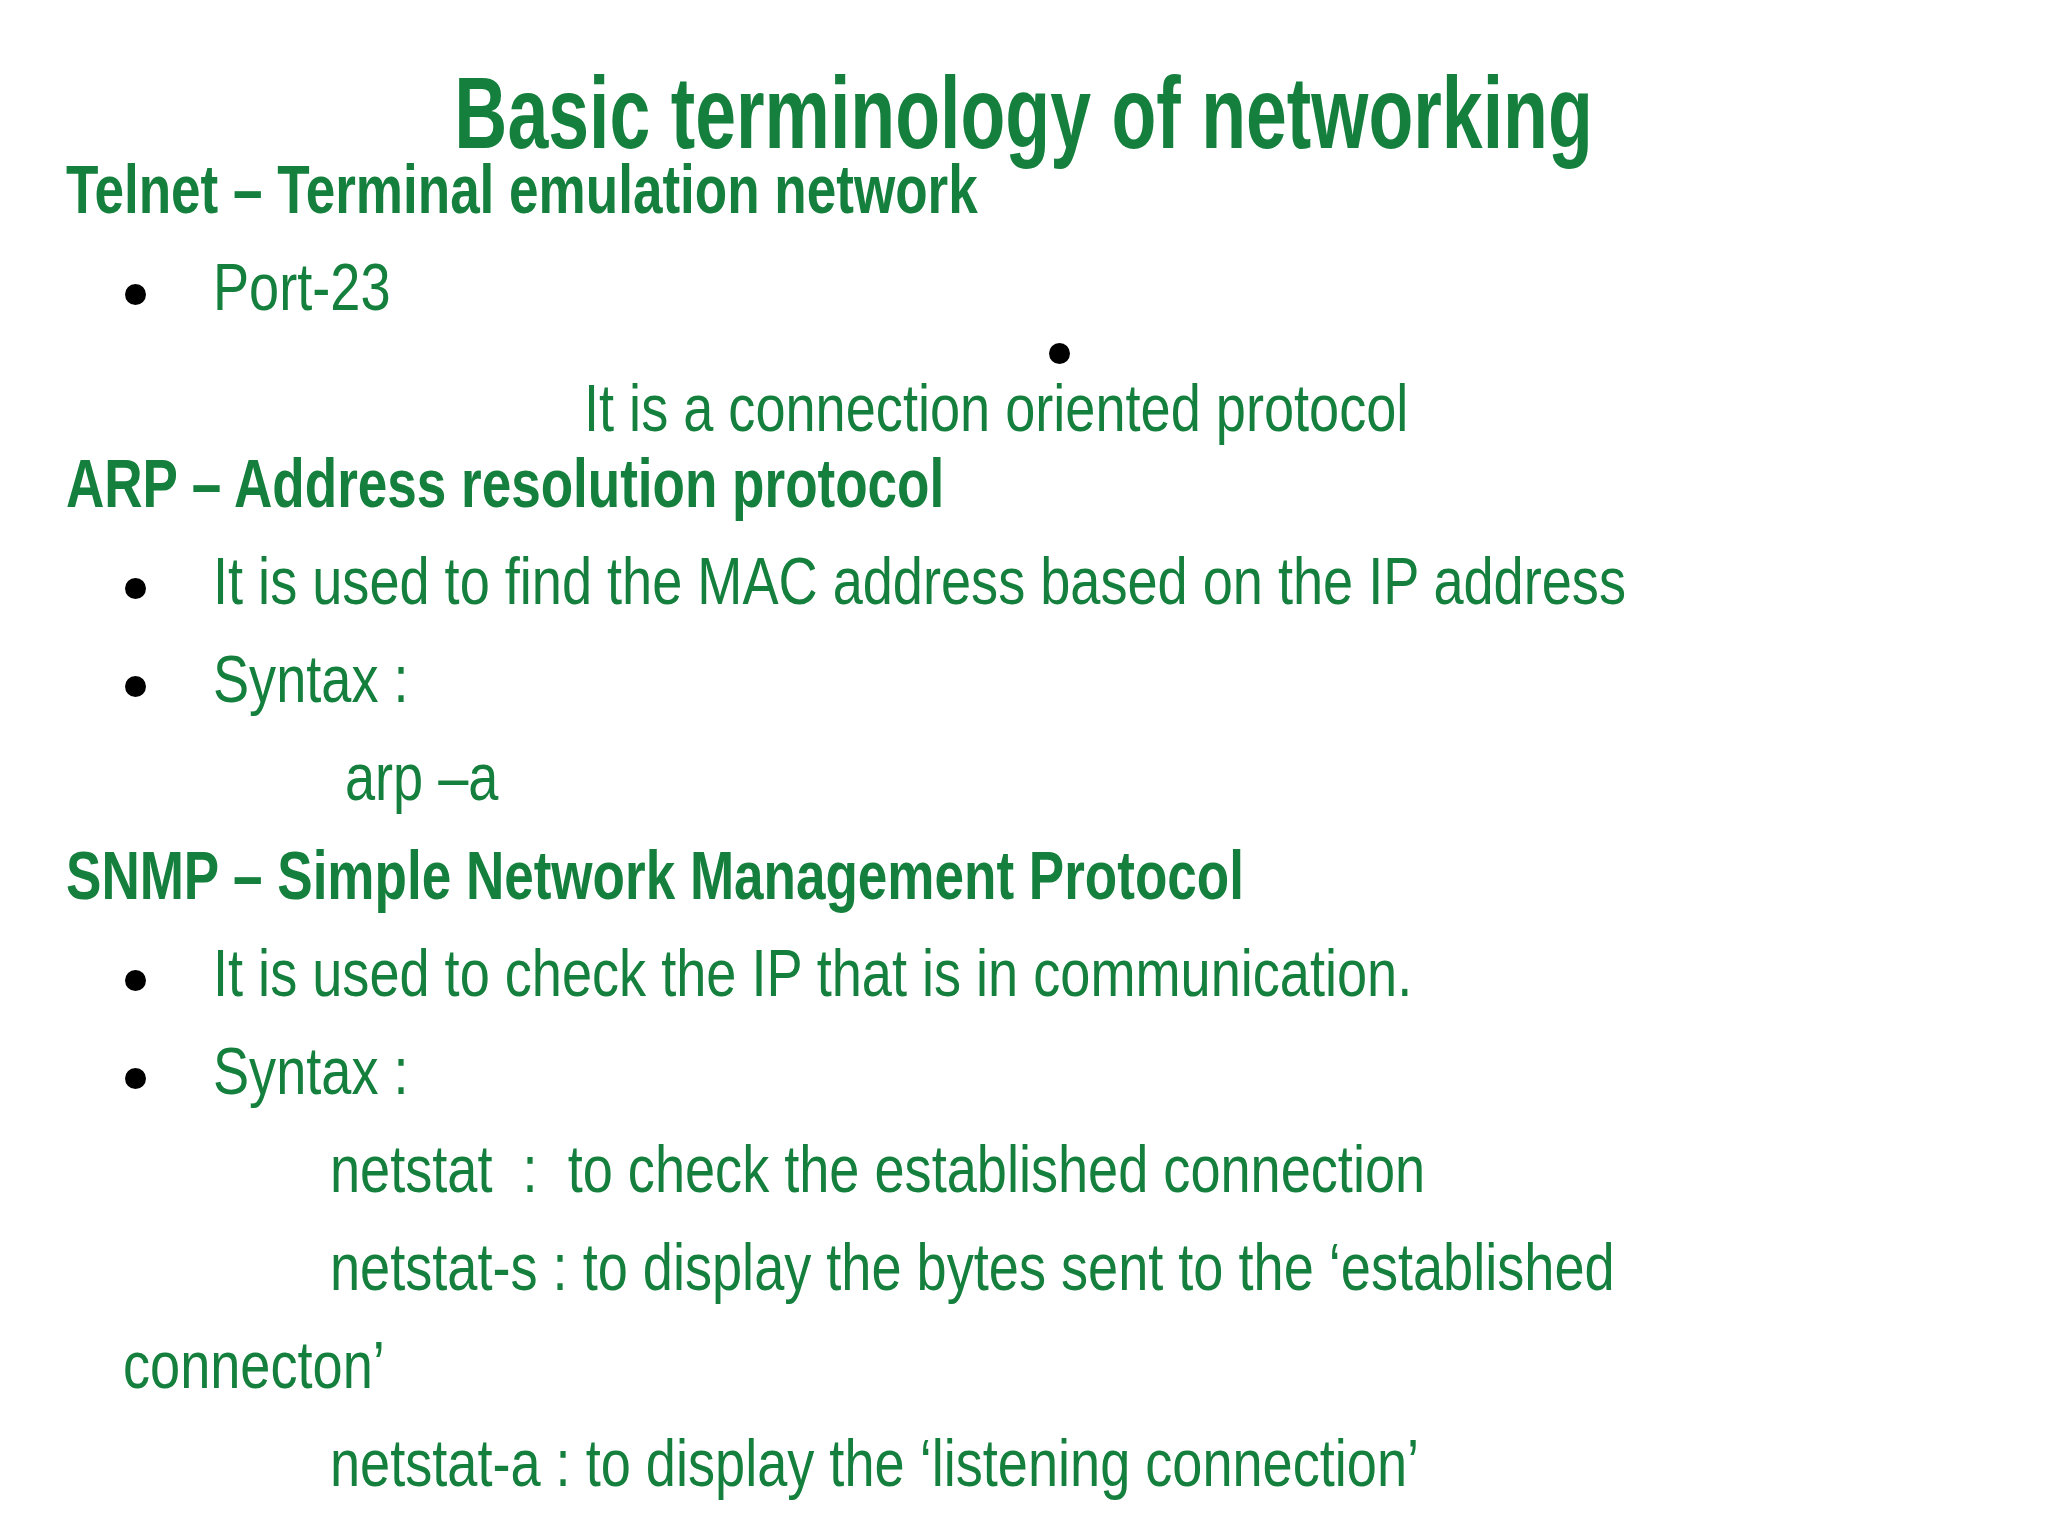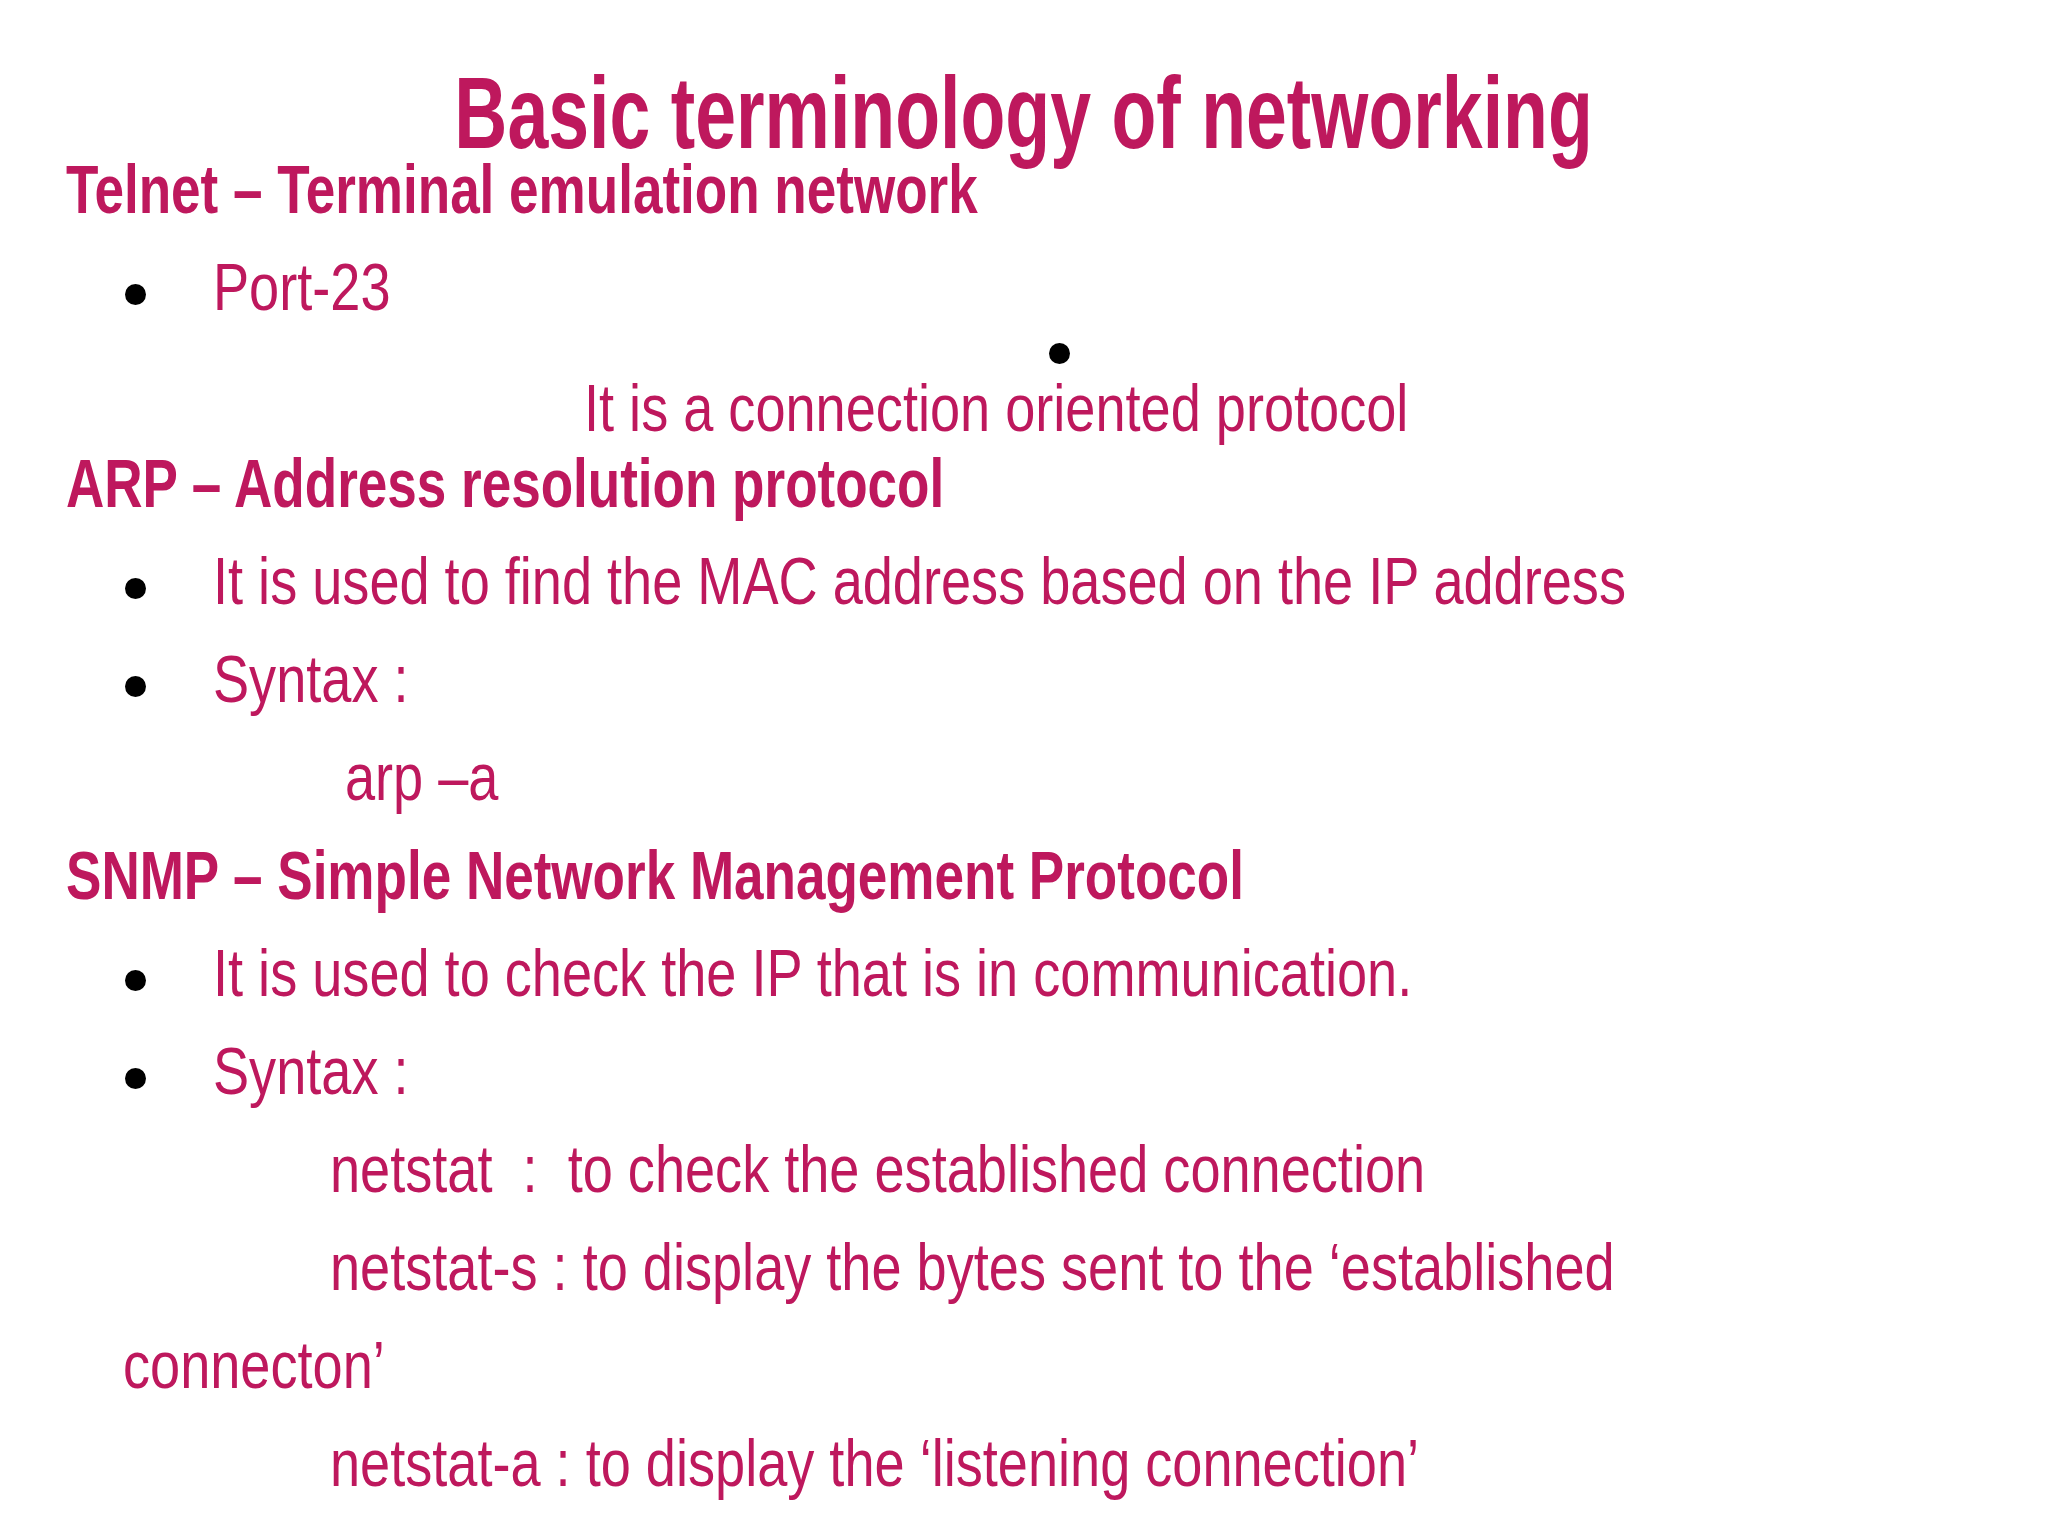--- a/index.html
+++ b/index.html
@@ -5,21 +5,21 @@
   html, body {
     margin: 0;
     padding: 0;
     background: #ffffff;
   }
   #slide {
     position: relative;
     width: 2048px;
     height: 1536px;
     background: #ffffff;
-    color: #be185d;
+    color: #15803d;
     font-family: "Liberation Sans", "DejaVu Sans", sans-serif;
     overflow: hidden;
   }
   #title {
     position: absolute;
     top: 38px;
     left: 0;
     right: 0;
     height: 150px;
     display: flex;

